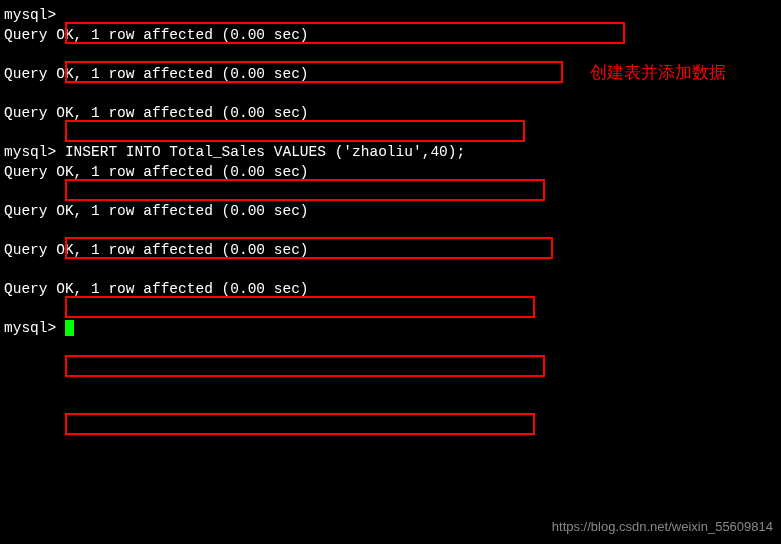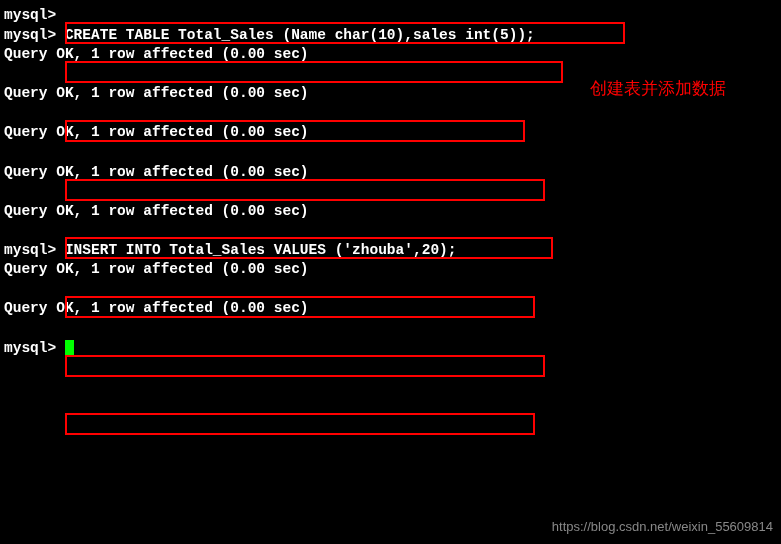--- a/index.html
+++ b/index.html
@@ -15,34 +15,32 @@
       width: 781px;
       height: 544px;
       padding: 6px 4px;
       position: relative;
       line-height: 1.35;
       overflow: hidden;
     }
     .line {
       white-space: pre;
       position: relative;
-      font-weight: bold;
     }
     .redbox {
       position: absolute;
       border: 2px solid #ff0000;
       pointer-events: none;
     }
     .annotation {
       position: absolute;
       color: #ff0000;
       font-family: "Microsoft YaHei", SimSun, sans-serif;
       font-size: 17px;
       font-weight: normal;
-      margin-top: 16px;
     }
     .watermark {
       position: absolute;
       bottom: 8px;
       right: 8px;
       color: #888;
       font-size: 13px;
       font-family: Arial, sans-serif;
     }
     .cursor {
@@ -53,49 +51,48 @@
       vertical-align: text-bottom;
     }
   </style>
 </head>
 <body>
 
 <div>
 
 <div class="line"><span>mysql&gt;</span></div>
 
-<div class="line"><span>mysql&gt;</span> <span>CREATE TABLE Total_Sales (Name char(10),sales int(5));</span></div>
 
 
 
 <div class="line"><span>Query OK, 1 row affected (0.00 sec)</span></div>
 
 <div class="line">&nbsp;</div>
 
 
 <div class="line"><span>Query OK, 1 row affected (0.00 sec)</span></div>
 
 <div class="line">&nbsp;</div>
 
 
 <div class="line"><span>Query OK, 1 row affected (0.00 sec)</span></div>
 
 <div class="line">&nbsp;</div>
 
+<div class="line"><span>mysql&gt;</span> <span>INSERT INTO Total_Sales VALUES ('zhaoliu',40);</span></div>
 
 <div class="line"><span>Query OK, 1 row affected (0.00 sec)</span></div>
 
 <div class="line">&nbsp;</div>
 
 
 <div class="line"><span>Query OK, 1 row affected (0.00 sec)</span></div>
 
 <div class="line">&nbsp;</div>
 
-<div class="line"><span>mysql&gt;</span> <span>INSERT INTO Total_Sales VALUES ('zhouba',20);</span></div>
 
 <div class="line"><span>Query OK, 1 row affected (0.00 sec)</span></div>
 
 <div class="line">&nbsp;</div>
 
 
 <div class="line"><span>Query OK, 1 row affected (0.00 sec)</span></div>
 
 <div class="line">&nbsp;</div>
 

